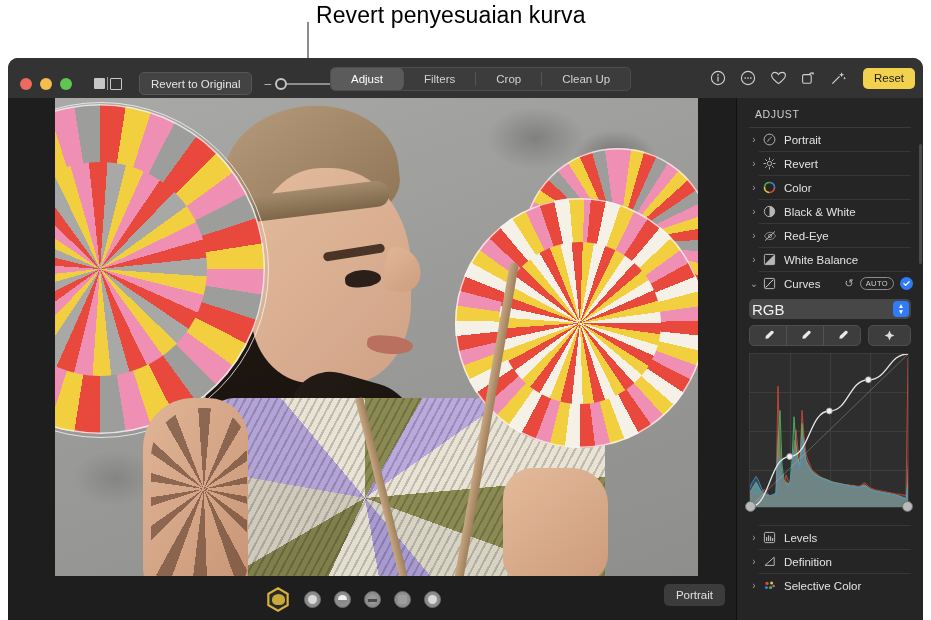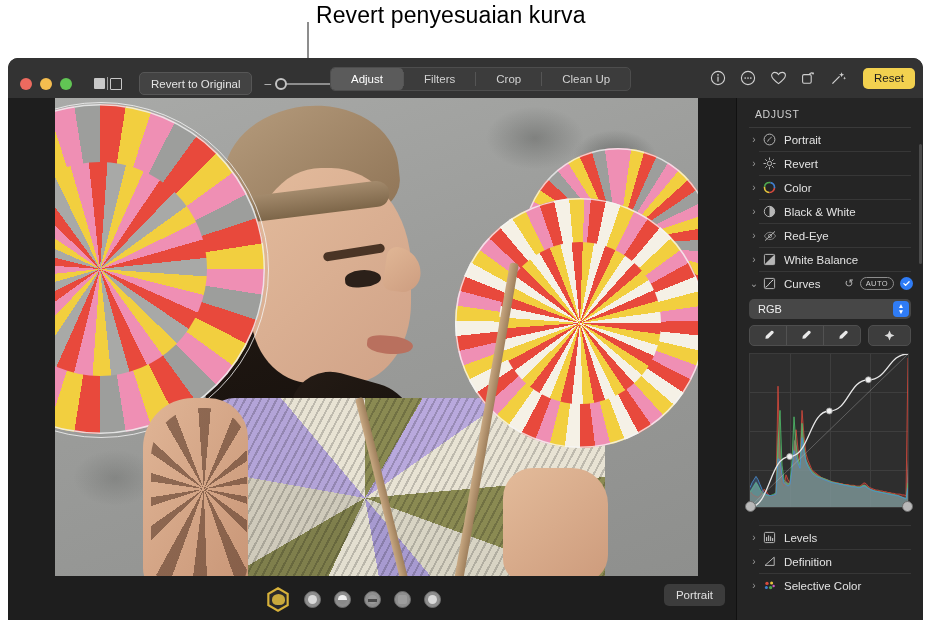--- a/index.html
+++ b/index.html
@@ -197,21 +197,21 @@
   .reset-arrow{color:#b5b5b5;font-size:11px;}
   .auto-pill{border:1px solid #8d8d8d;border-radius:7px;color:#cfcfcf;
     font-size:7.5px;letter-spacing:.4px;padding:1px 5px;line-height:1.25;}
   .blue-check{width:13px;height:13px;border-radius:50%;background:#2f7cf6;
     display:flex;align-items:center;justify-content:center;}
   
   #rgb-popup{
     margin:4px 12px 0 12px;height:20px;background:#474747;border-radius:5px;
     display:flex;align-items:center;position:relative;
   }
-  #rgb-popup .rgb-text{color:#f0f0f0;font-size:11px;padding-left:9px;}
+  #rgb-popup .rgb-text{color:#f0f0f0;font-size:15px;padding-left:3px;}
   #rgb-popup .stepper{position:absolute;right:2px;top:2px;width:16px;height:16px;
     background:#2f7cf6;border-radius:4px;display:flex;flex-direction:column;
     align-items:center;justify-content:center;color:#fff;font-size:6.5px;line-height:6px;}
   
   #tool-row{margin:6px 12px 0 12px;display:flex;align-items:center;gap:7px;}
   .dropper-group{flex:1;display:flex;background:#3d3d3d;border:1px solid #4e4e4e;
     border-radius:5px;height:19px;overflow:hidden;}
   .dropper{flex:1;display:flex;align-items:center;justify-content:center;position:relative;}
   .dropper + .dropper{border-left:1px solid #525252;}
   .point-btn{width:41px;height:19px;background:#3d3d3d;border:1px solid #4e4e4e;

